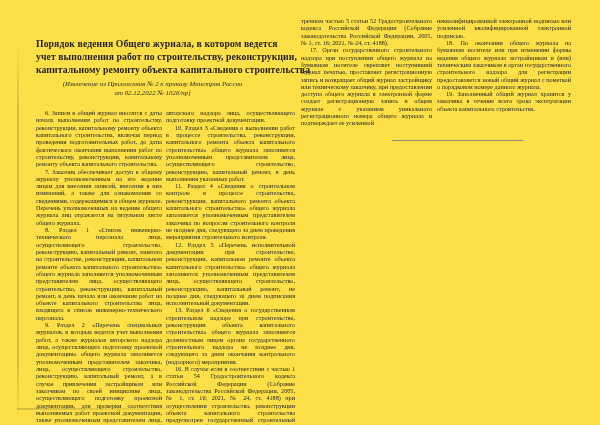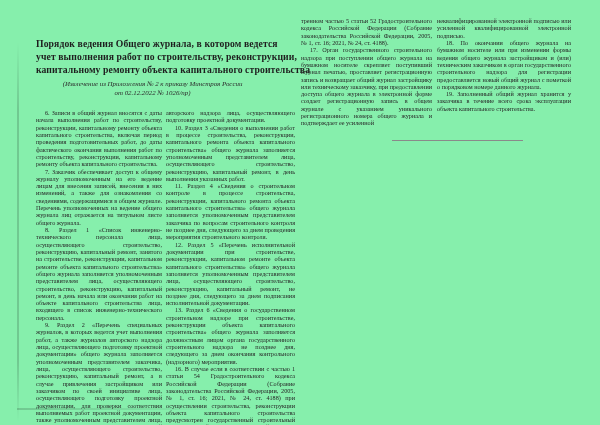--- a/index.html
+++ b/index.html
@@ -1,21 +1,21 @@
 <!DOCTYPE html>
 <html><head>
 <meta charset="utf-8">
 <style>
   html,body{margin:0;padding:0}
   body{
     width:600px;height:425px;position:relative;overflow:hidden;
     background:#ffffff;
     font-family:"Liberation Serif","DejaVu Serif",serif;
   }
-  .page{position:absolute;inset:0;background:#86efac}
+  .page{position:absolute;inset:0;background:#fde047}
   
   .edge-left{
     position:absolute;left:17px;top:42px;width:2px;height:380px;
     background:linear-gradient(to bottom,rgba(0,0,0,0),rgba(0,0,0,.16) 18%,rgba(0,0,0,.16) 84%,rgba(0,0,0,0));
   }
   .edge-bottom{
     position:absolute;left:17px;top:408px;width:215px;height:2px;
     background:linear-gradient(to right,rgba(0,0,0,.16),rgba(0,0,0,0));
   }
   .title-block{

